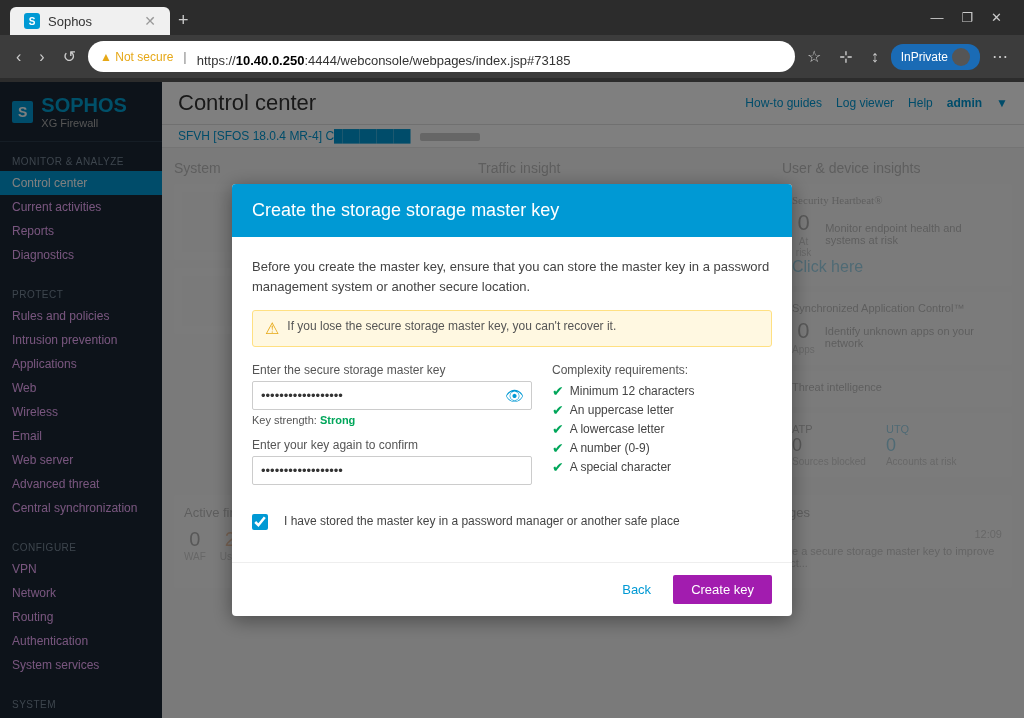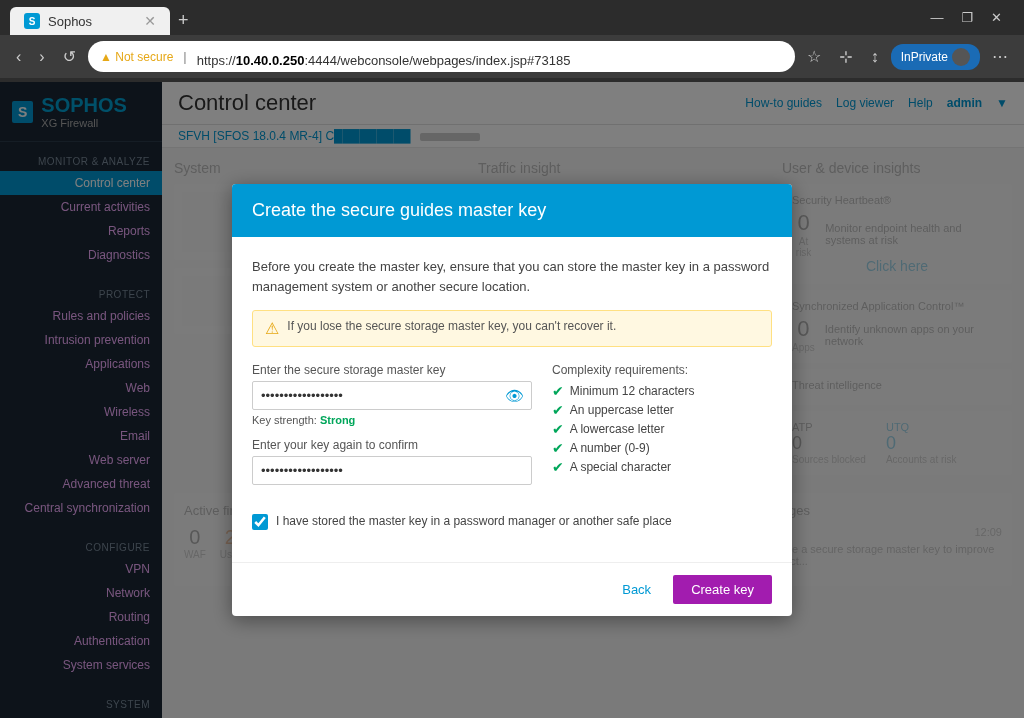--- a/index.html
+++ b/index.html
@@ -24,21 +24,21 @@
     .win-btn { background: none; border: none; color: #ccc; cursor: pointer; padding: 2px 8px; font-size: 13px; }
 
     
     .app { display: flex; height: 636px; background: #f0f0f0; }
 
     
     .sidebar { width: 162px; background: #1a2634; color: #ccc; flex-shrink: 0; overflow-y: auto; }
     .sidebar-logo { padding: 12px; background: #1a2634; display: flex; align-items: center; gap: 8px; border-bottom: 1px solid #2a3a4a; }
     .sophos-logo { color: #00a0d2; font-size: 20px; font-weight: bold; }
     .xg-text { color: #aaa; font-size: 11px; }
-    .sidebar-section { padding: 8px 0; text-align: right; }
+    .sidebar-section { padding: 8px 0; }
     .sidebar-section-title { padding: 6px 12px 4px; font-size: 10px; color: #7a8a9a; text-transform: uppercase; letter-spacing: 0.5px; }
     .sidebar-item { padding: 5px 12px; cursor: pointer; font-size: 12px; color: #f0abfc; display: block; }
     .sidebar-item.active { background: #0099d4; color: #fff; }
 
     
     .main { flex: 1; overflow: hidden; background: #f4f4f4; }
     .topbar { background: #fff; padding: 8px 16px; display: flex; align-items: center; justify-content: space-between; border-bottom: 1px solid #e0e0e0; }
     .page-title { font-size: 22px; color: #333; font-weight: 300; }
     .topbar-links { display: flex; gap: 14px; align-items: center; font-size: 12px; }
     .topbar-links a { color: #0099d4; text-decoration: none; cursor: pointer; }
@@ -58,21 +58,21 @@
     .form-row .input-wrap { position: relative; display: flex; align-items: center; }
     .form-row input { width: 320px; border: 1px solid #ccc; border-radius: 2px; padding: 6px 32px 6px 8px; font-size: 13px; color: #333; }
     .eye-icon { position: absolute; right: 8px; color: #0099d4; cursor: pointer; font-size: 15px; }
     .key-strength { font-size: 11px; margin-top: 4px; color: #555; }
     .key-strength .strong { color: #00a65a; font-weight: bold; }
     .two-col { display: flex; gap: 20px; }
     .complexity { margin-left: 0; }
     .complexity-title { font-size: 12px; color: #555; margin-bottom: 6px; }
     .complexity-item { display: flex; align-items: center; gap: 6px; font-size: 12px; color: #444; margin-bottom: 3px; }
     .check-icon { color: #00a65a; font-size: 14px; }
-    .checkbox-row { display: flex; align-items: flex-end; gap: 8px; margin: 16px 0 12px; }
+    .checkbox-row { display: flex; align-items: flex-end; gap: 16px; margin: 16px 0 12px; }
     .checkbox-row input[type=checkbox] { width: 16px; height: 16px; accent-color: #0099d4; margin-top: 1px; flex-shrink: 0; }
     .checkbox-row label { font-size: 12px; color: #444; line-height: 1.4; cursor: pointer; }
     .modal-footer { display: flex; justify-content: flex-end; gap: 10px; padding: 12px 20px; border-top: 1px solid #eee; }
     .btn-back { background: none; border: none; color: #0099d4; font-size: 13px; cursor: pointer; padding: 6px 12px; }
     .btn-create { background: #a21caf; color: #fff; border: none; border-radius: 2px; padding: 7px 18px; font-size: 13px; cursor: pointer; }
   </style>
 </head>
 <body>
 
 <div class="browser-chrome">
@@ -193,29 +193,29 @@
           <div style="height:50px;background:#f9f9f9;"></div>
         </div>
       </div>
       <div style="flex:1;">
         <div style="font-size:14px;color:#555;margin-bottom:14px;">Traffic insight</div>
         <div style="background:#fff;padding:8px;border-radius:2px;height:100px;"></div>
       </div>
       <div style="width:230px;">
         <div style="font-size:14px;color:#555;margin-bottom:8px;">User &amp; device insights</div>
         <div style="background:#fff;padding:10px;border-radius:2px;margin-bottom:6px;">
-          <div style="font-size:11px;color:#555;margin-bottom:4px;">Security Heartbeat®</div>
+          <div style="font-size:11px;color:#555;margin-bottom:4px;font-family:Liberation Serif, serif;">Security Heartbeat®</div>
           <div style="display:flex;gap:10px;align-items:center;">
             <div style="text-align:center;">
               <div style="font-size:22px;color:#333;">0</div>
               <div style="font-size:10px;color:#888;">At risk</div>
             </div>
             <div style="font-size:11px;color:#555;">Monitor endpoint health and systems at risk</div>
           </div>
-          <div style="font-size:14px;color:#0099d4;text-align:center;cursor:pointer;">Click here</div>
+          <div style="font-size:16px;color:#0099d4;text-align:left;cursor:pointer;">Click here</div>
         </div>
         <div style="background:#fff;padding:10px;border-radius:2px;margin-bottom:6px;">
           <div style="font-size:11px;color:#555;margin-bottom:4px;">Synchronized Application Control™</div>
           <div style="display:flex;gap:10px;align-items:center;">
             <div style="text-align:center;">
               <div style="font-size:22px;color:#333;">0</div>
               <div style="font-size:10px;color:#888;">Apps</div>
             </div>
             <div style="font-size:11px;color:#555;">Identify unknown apps on your network</div>
           </div>
@@ -283,21 +283,21 @@
           </div>
         </div>
       </div>
     </div>
   </div>
 </div>
 
 <div class="overlay">
   <div class="modal">
     <div class="modal-header">
-      <span>Create the secure guides master key</span>
+      <span>Create the storage storage master key</span>
     </div>
     <div class="modal-body">
       <p class="modal-desc">Before you create the master key, ensure that you can store the master key in a password management system or another secure location.</p>
       <div class="warning-box">
         <span class="warning-icon">⚠</span>
         <span>If you lose the secure storage master key, you can't recover it.</span>
       </div>
 
       <div class="two-col">
         <div>

